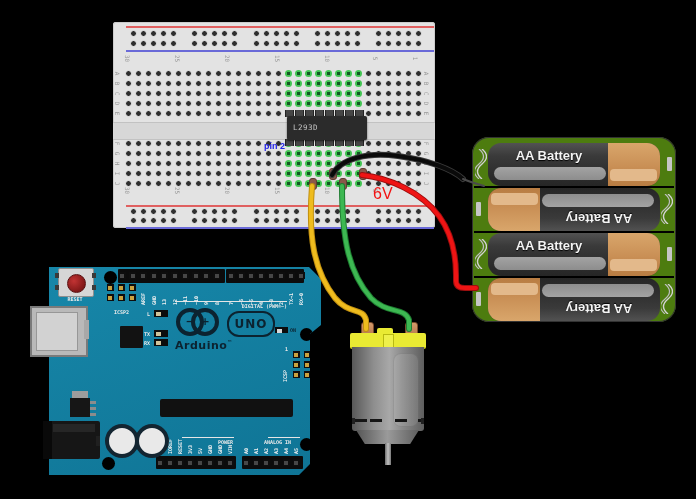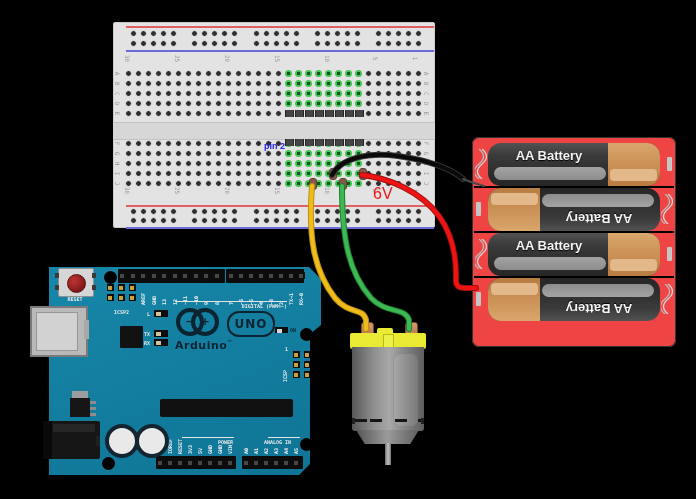--- a/index.html
+++ b/index.html
@@ -38,21 +38,21 @@
         color:#f2f2f2;transform:rotate(-90deg);transform-origin:0 0;letter-spacing:0;}
   .silk{position:absolute;font:700 5px "DejaVu Sans Mono",monospace;color:#eaeaea;white-space:nowrap;}
   .silkline{position:absolute;height:1px;background:#e6e6e6;}
   .led{position:absolute;width:14px;height:7px;background:#0c0c0c;}
   .led i{position:absolute;left:2px;top:1.5px;width:5px;height:4px;background:#cfc39a;}
   .dark{color:#0c2330;}
   .mhole{position:absolute;width:13px;height:13px;border-radius:50%;background:#000;}
   .capc{position:absolute;width:26px;height:26px;border-radius:50%;background:#e9e9e9;
         border:4px solid #132531;}
   
-  #holder{left:472px;top:137px;width:204px;height:210px;background:#ef4444;border-radius:7px;
+  #holder{left:472px;top:137px;width:204px;height:185px;background:#4d7c0f;border-radius:17px;
           box-shadow:inset 0 0 0 1px #333,0 0 0 1px #000;}
   .sep{position:absolute;left:2px;width:200px;height:2px;background:#000;}
   .bat{position:absolute;left:16px;width:172px;height:43px;}
   .bat .body{position:absolute;left:0;top:0;right:0;bottom:0;border-radius:13px;
              background:linear-gradient(180deg,#525252,#3a3a3a 30%,#2f2f2f 65%,#262626);}
   .bat .copper{position:absolute;left:120px;top:0;width:52px;height:43px;border-radius:0 13px 13px 0;
                background:linear-gradient(180deg,#d9a66b,#c98f55 55%,#b87c42);}
   .bat .band{position:absolute;left:6px;top:24px;width:112px;height:13px;border-radius:7px;
              background:linear-gradient(180deg,#a3a3a3,#8d8d8d);}
   .bat .blabel{position:absolute;left:0;top:5px;width:122px;text-align:center;
@@ -570,20 +570,23 @@
         <div class="num" style="left: 211px; top: 165px;">10</div>
         <div class="num" style="left: 261px; top: 33px;">5</div>
         <div class="num" style="left: 261px; top: 165px;">5</div>
         <div class="num" style="left: 301px; top: 33px;">1</div>
         <div class="num" style="left: 301px; top: 165px;">1</div>
         <div class="tip" style="left: 216px; top: 146px;"></div>
         <div class="tip" style="left: 246px; top: 146px;"></div>
         <div class="tip" style="left: 196px; top: 156px;"></div>
         <div class="tip" style="left: 226px; top: 156px;"></div>
       </div>
+    <div id="dip-chip">
+      <span>L293D</span>
+    </div>
   </div>
 
   <div id="arduino" class="abs">
     <div class="pinstrip" style="left:69px;top:2px;width:107px;height:14px;"></div>
     <div class="pinstrip" style="left:177px;top:2px;width:78px;height:14px;"></div>
     <div class="pinstrip" style="left:107px;top:189px;width:80px;height:13px;"></div>
     <div class="pinstrip" style="left:193px;top:189px;width:61px;height:13px;"></div>
     <div id="ard-gen">
         <div class="pin" style="left: 69.5px; top: 5px;">
           <i></i>

